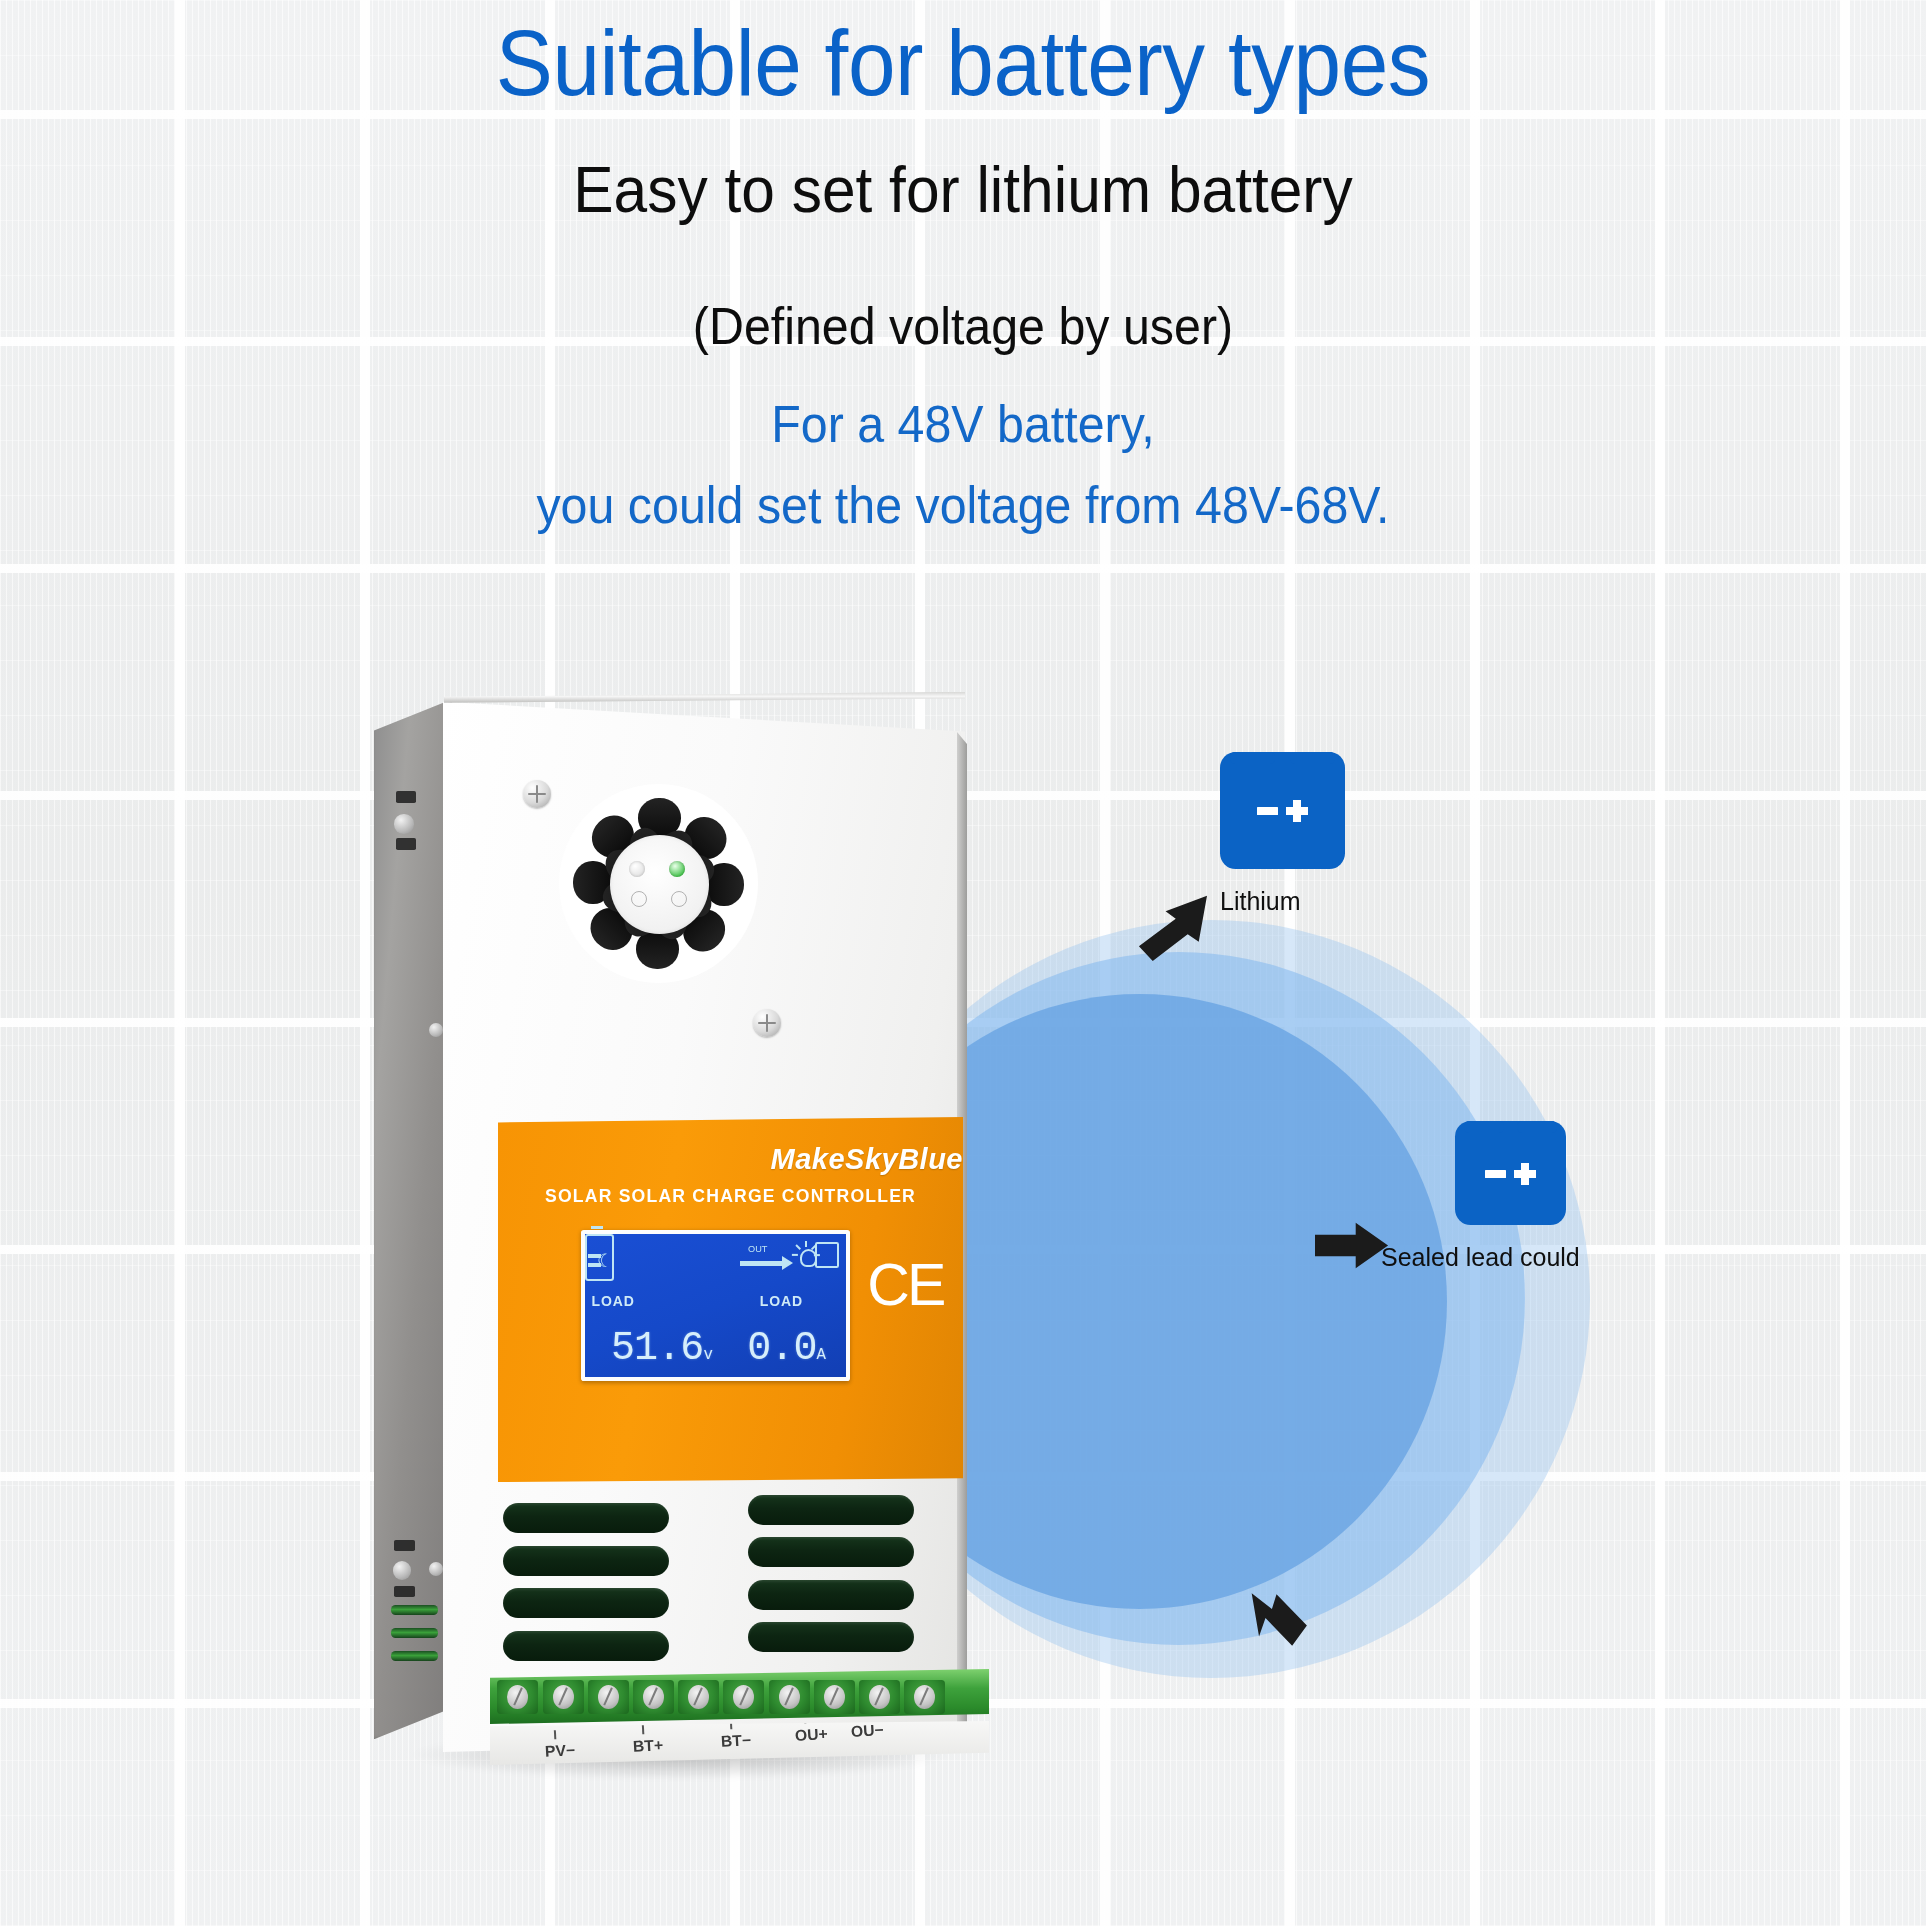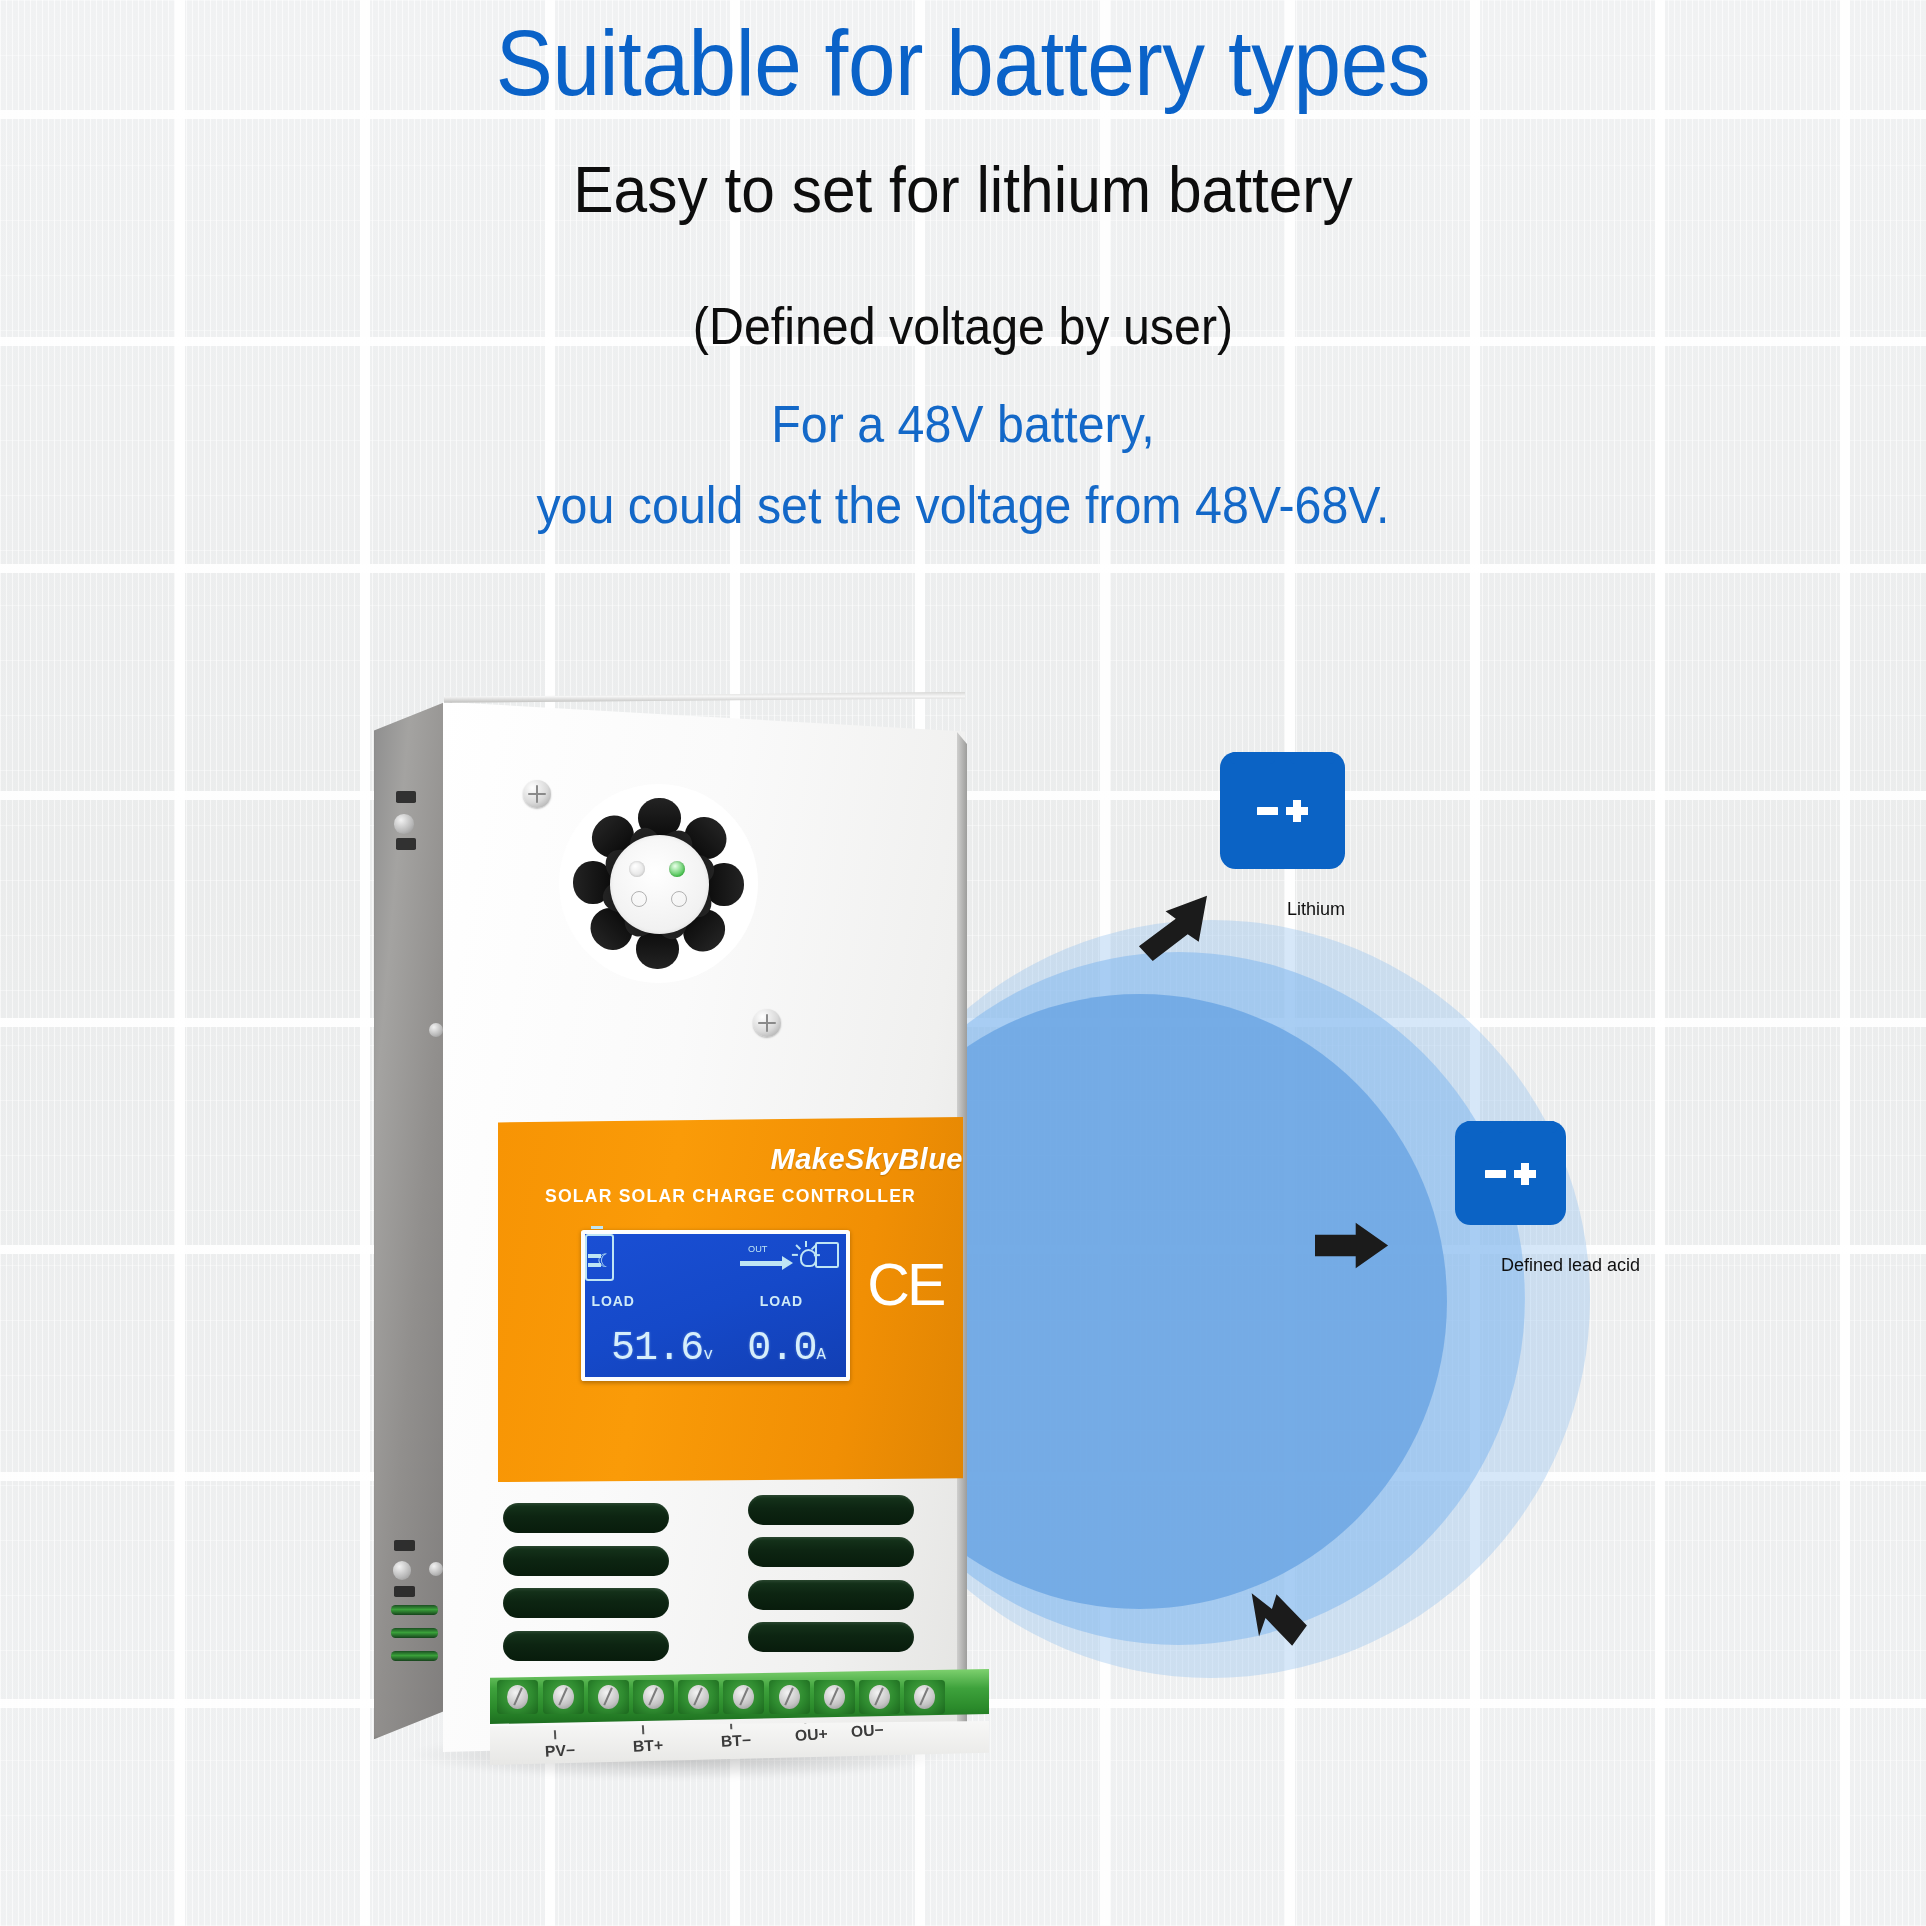--- a/index.html
+++ b/index.html
@@ -315,21 +315,21 @@
   }
   .bat-tab{position:absolute;top:0;width:36%;height:12px;border-radius:5.1px;}
   .bat-tab.l{left:8%;} .bat-tab.r{right:8%;}
   .bat-sym{position:absolute;left:0;right:0;top:46%;transform:translateY(-50%);
      display:flex;align-items:center;justify-content:center;gap:7.4px;}
   .sym-minus{width:21px;height:7.9px;background:#fff;border-radius:0.5px;}
   .sym-plus{position:relative;width:22px;height:22px;}
   .sym-plus::before{content:"";position:absolute;left:0;top:50%;margin-top:-3.9px;width:22px;height:7.9px;background:#fff;}
   .sym-plus::after{content:"";position:absolute;top:0;left:50%;margin-left:-3.9px;height:22px;width:7.9px;background:#fff;}
   .bat-label{
-    text-align:right;font-size:18px;color:#0f0f0f;margin-top:18px;white-space:nowrap;
+    text-align:left;font-size:25px;color:#0f0f0f;margin-top:6px;white-space:nowrap;
   }
   .arrow{position:absolute;z-index:8;}
   .arrow svg{display:block;}
 </style>
 </head>
 <body>
 
 <div id="stage">
 
   <div class="heading-block" id="title">Suitable for battery types</div>
@@ -538,21 +538,21 @@
     <div class="bat-icon" style="width:111px;height:116px;">
       <div class="bat-tab l" style="background:#0b63c5;"></div>
       <div class="bat-tab r" style="background:#0b63c5;"></div>
       <div class="bat-body" style="background:#0b63c5;">
         <div class="bat-sym">
           <div class="sym-minus"></div>
           <div class="sym-plus"></div>
         </div>
       </div>
     </div>
-    <div class="bat-label" style="margin-left:-74px;width:259px;">Defined lead acid</div>
+    <div class="bat-label" style="margin-left:-74px;width:259px;">Sealed lead could</div>
   </div>
 
   <div class="arrow" style="left:1248px;top:1585px;">
     <svg width="69" height="69" viewBox="0 0 150 150">
       <polygon points="8,18 52,52 62,20 128,88 96,132 38,72 24,112" fill="#1b1b1b"></polygon>
     </svg>
   </div>
 
 </div>
 

